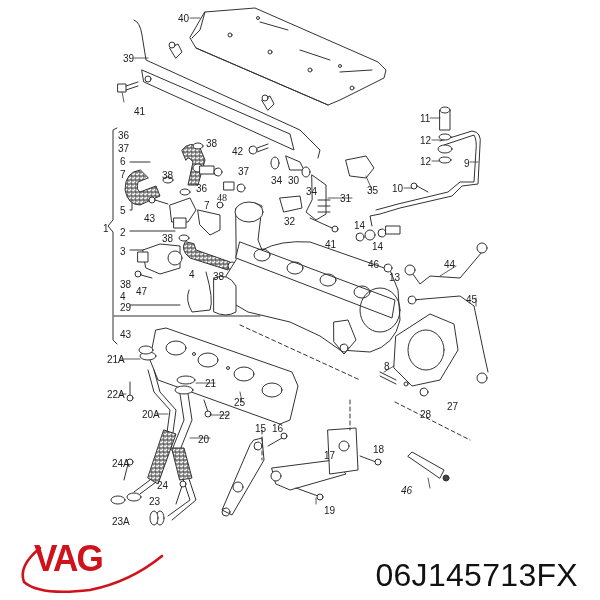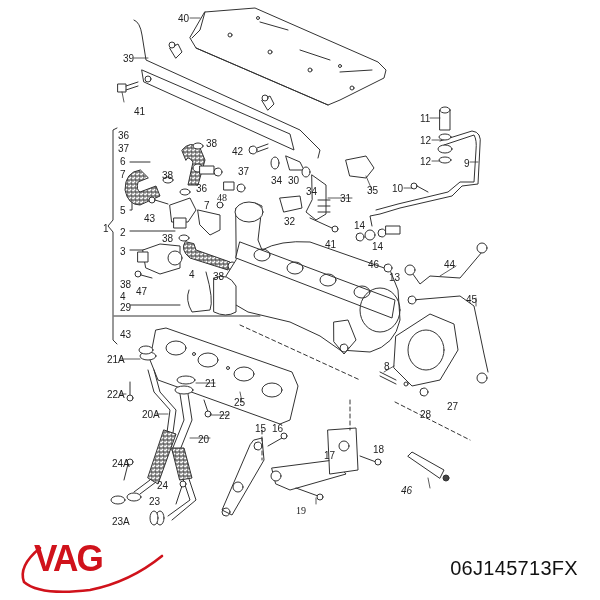--- a/index.html
+++ b/index.html
@@ -4,21 +4,21 @@
 <style>
   html, body { margin: 0; padding: 0; background: #ffffff; }
   body { width: 600px; height: 600px; position: relative; overflow: hidden;
          font-family: "Liberation Sans", sans-serif; }
   #diagram { position: absolute; left: 0; top: 0; width: 600px; height: 600px; }
   .callout { position: absolute; font-size: 10px; color: #222; line-height: 1; white-space: nowrap;
              font-family: "Liberation Sans", sans-serif; }
   .brand-text { position: absolute; left: 34px; top: 538px; font-size: 37px; font-weight: bold;
                 color: #d0121b; letter-spacing: -2px; font-family: "Liberation Sans", sans-serif;
                 transform: scaleX(0.95); transform-origin: left top; }
-  .partnum { position: absolute; right: 22px; top: 557px; font-size: 20px; color: #111;
+  .partnum { position: absolute; right: 22px; top: 557px; font-size: 32px; color: #111;
              font-family: "Liberation Sans", sans-serif; letter-spacing: 0.3px; }
 </style>
 </head>
 <body>
 
 <svg id="diagram" viewBox="0 0 600 600" xmlns="http://www.w3.org/2000/svg" fill="none" stroke="#333" stroke-width="1" stroke-linejoin="round" stroke-linecap="round">
   <defs>
     <pattern id="dots" width="4" height="4" patternUnits="userSpaceOnUse">
       <rect width="4" height="4" fill="#fff"></rect>
       <circle cx="1" cy="1" r="0.7" fill="#555" stroke="none"></circle>
@@ -356,21 +356,21 @@
     <span class="callout" style="left: 205px; top: 379px;">21</span>
     <span class="callout" style="left: 107px; top: 390px;">22A</span>
     <span class="callout" style="left: 219px; top: 411px;">22</span>
     <span class="callout" style="left: 234px; top: 398px;">25</span>
     <span class="callout" style="left: 142px; top: 410px;">20A</span>
     <span class="callout" style="left: 198px; top: 435px;">20</span>
     <span class="callout" style="left: 255px; top: 424px; text-align: right;">15</span>
     <span class="callout" style="left: 272px; top: 424px;">16</span>
     <span class="callout" style="left: 308px; top: 451px; margin-left: 16px;">17</span>
     <span class="callout" style="left: 373px; top: 445px;">18</span>
-    <span class="callout" style="left: 296px; top: 506px; font-family: Liberation Serif, serif;">19</span>
+    <span class="callout" style="left: 324px; top: 506px;">19</span>
     <span class="callout" style="left: 401px; top: 486px; font-style: italic;">46</span>
     <span class="callout" style="left: 112px; top: 459px;">24A</span>
     <span class="callout" style="left: 157px; top: 481px;">24</span>
     <span class="callout" style="left: 149px; top: 497px;">23</span>
     <span class="callout" style="left: 112px; top: 517px;">23A</span>
   </div>
 
 <div class="brand-text">VAG</div>
 <div class="partnum">06J145713FX</div>
 

